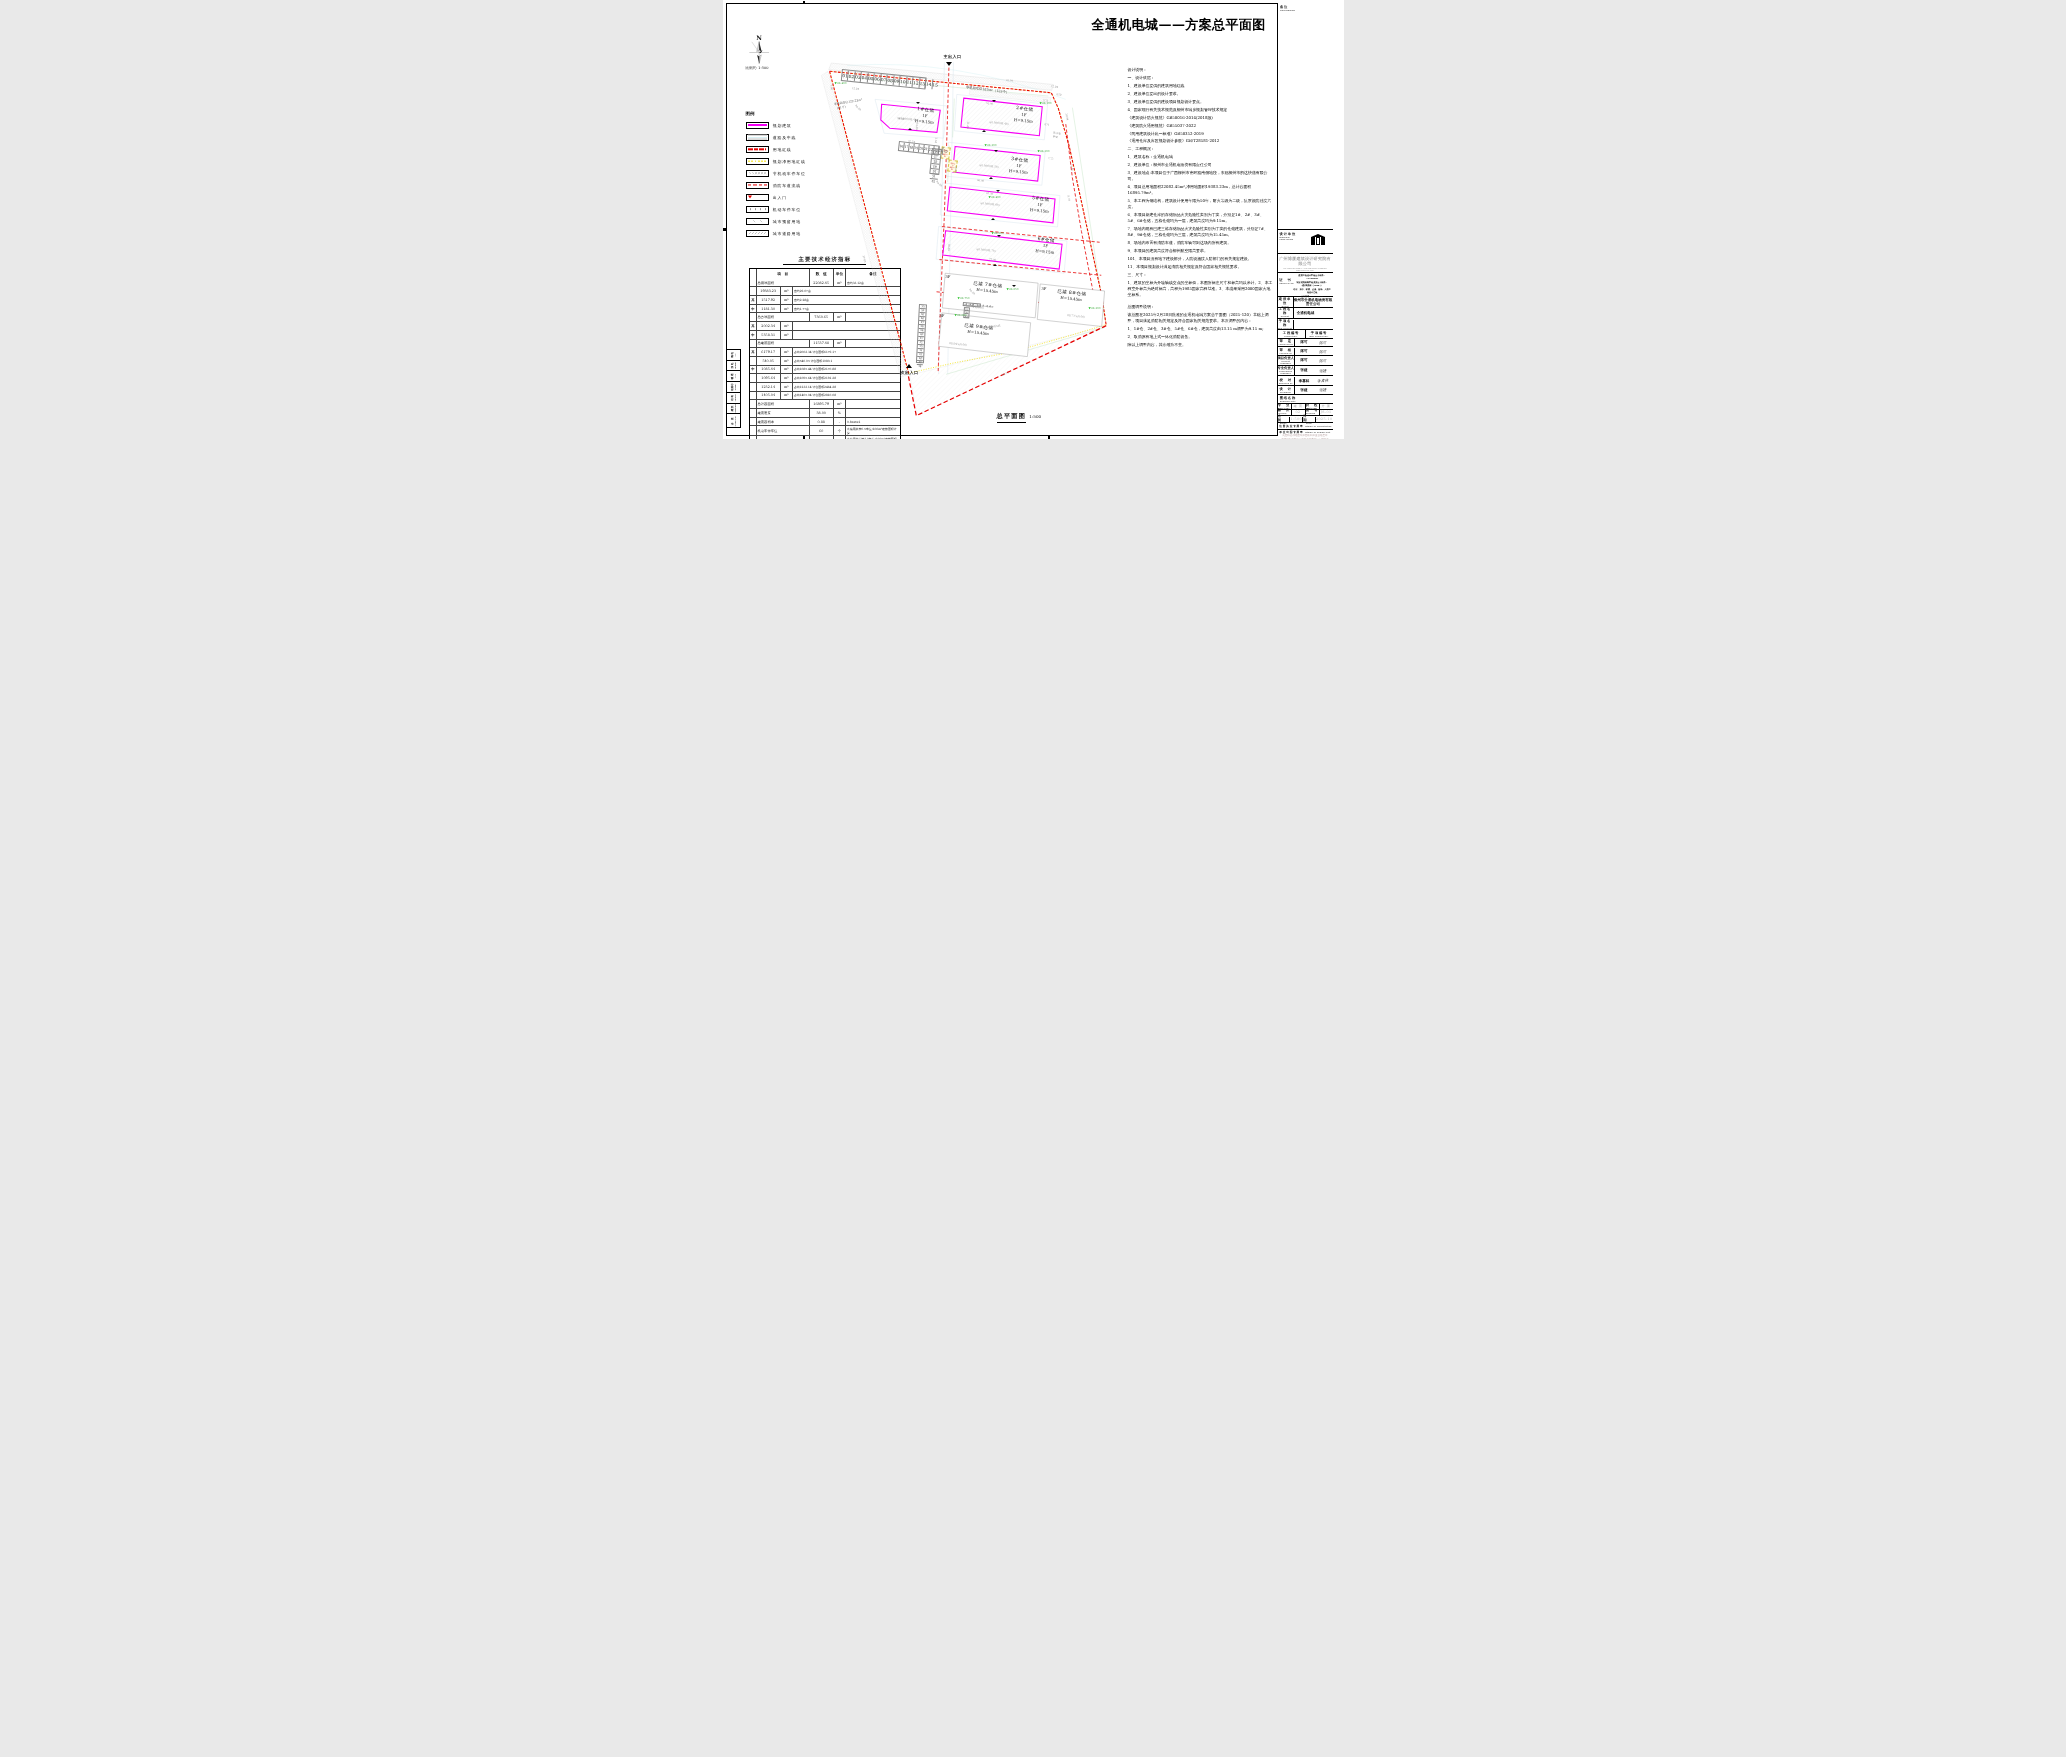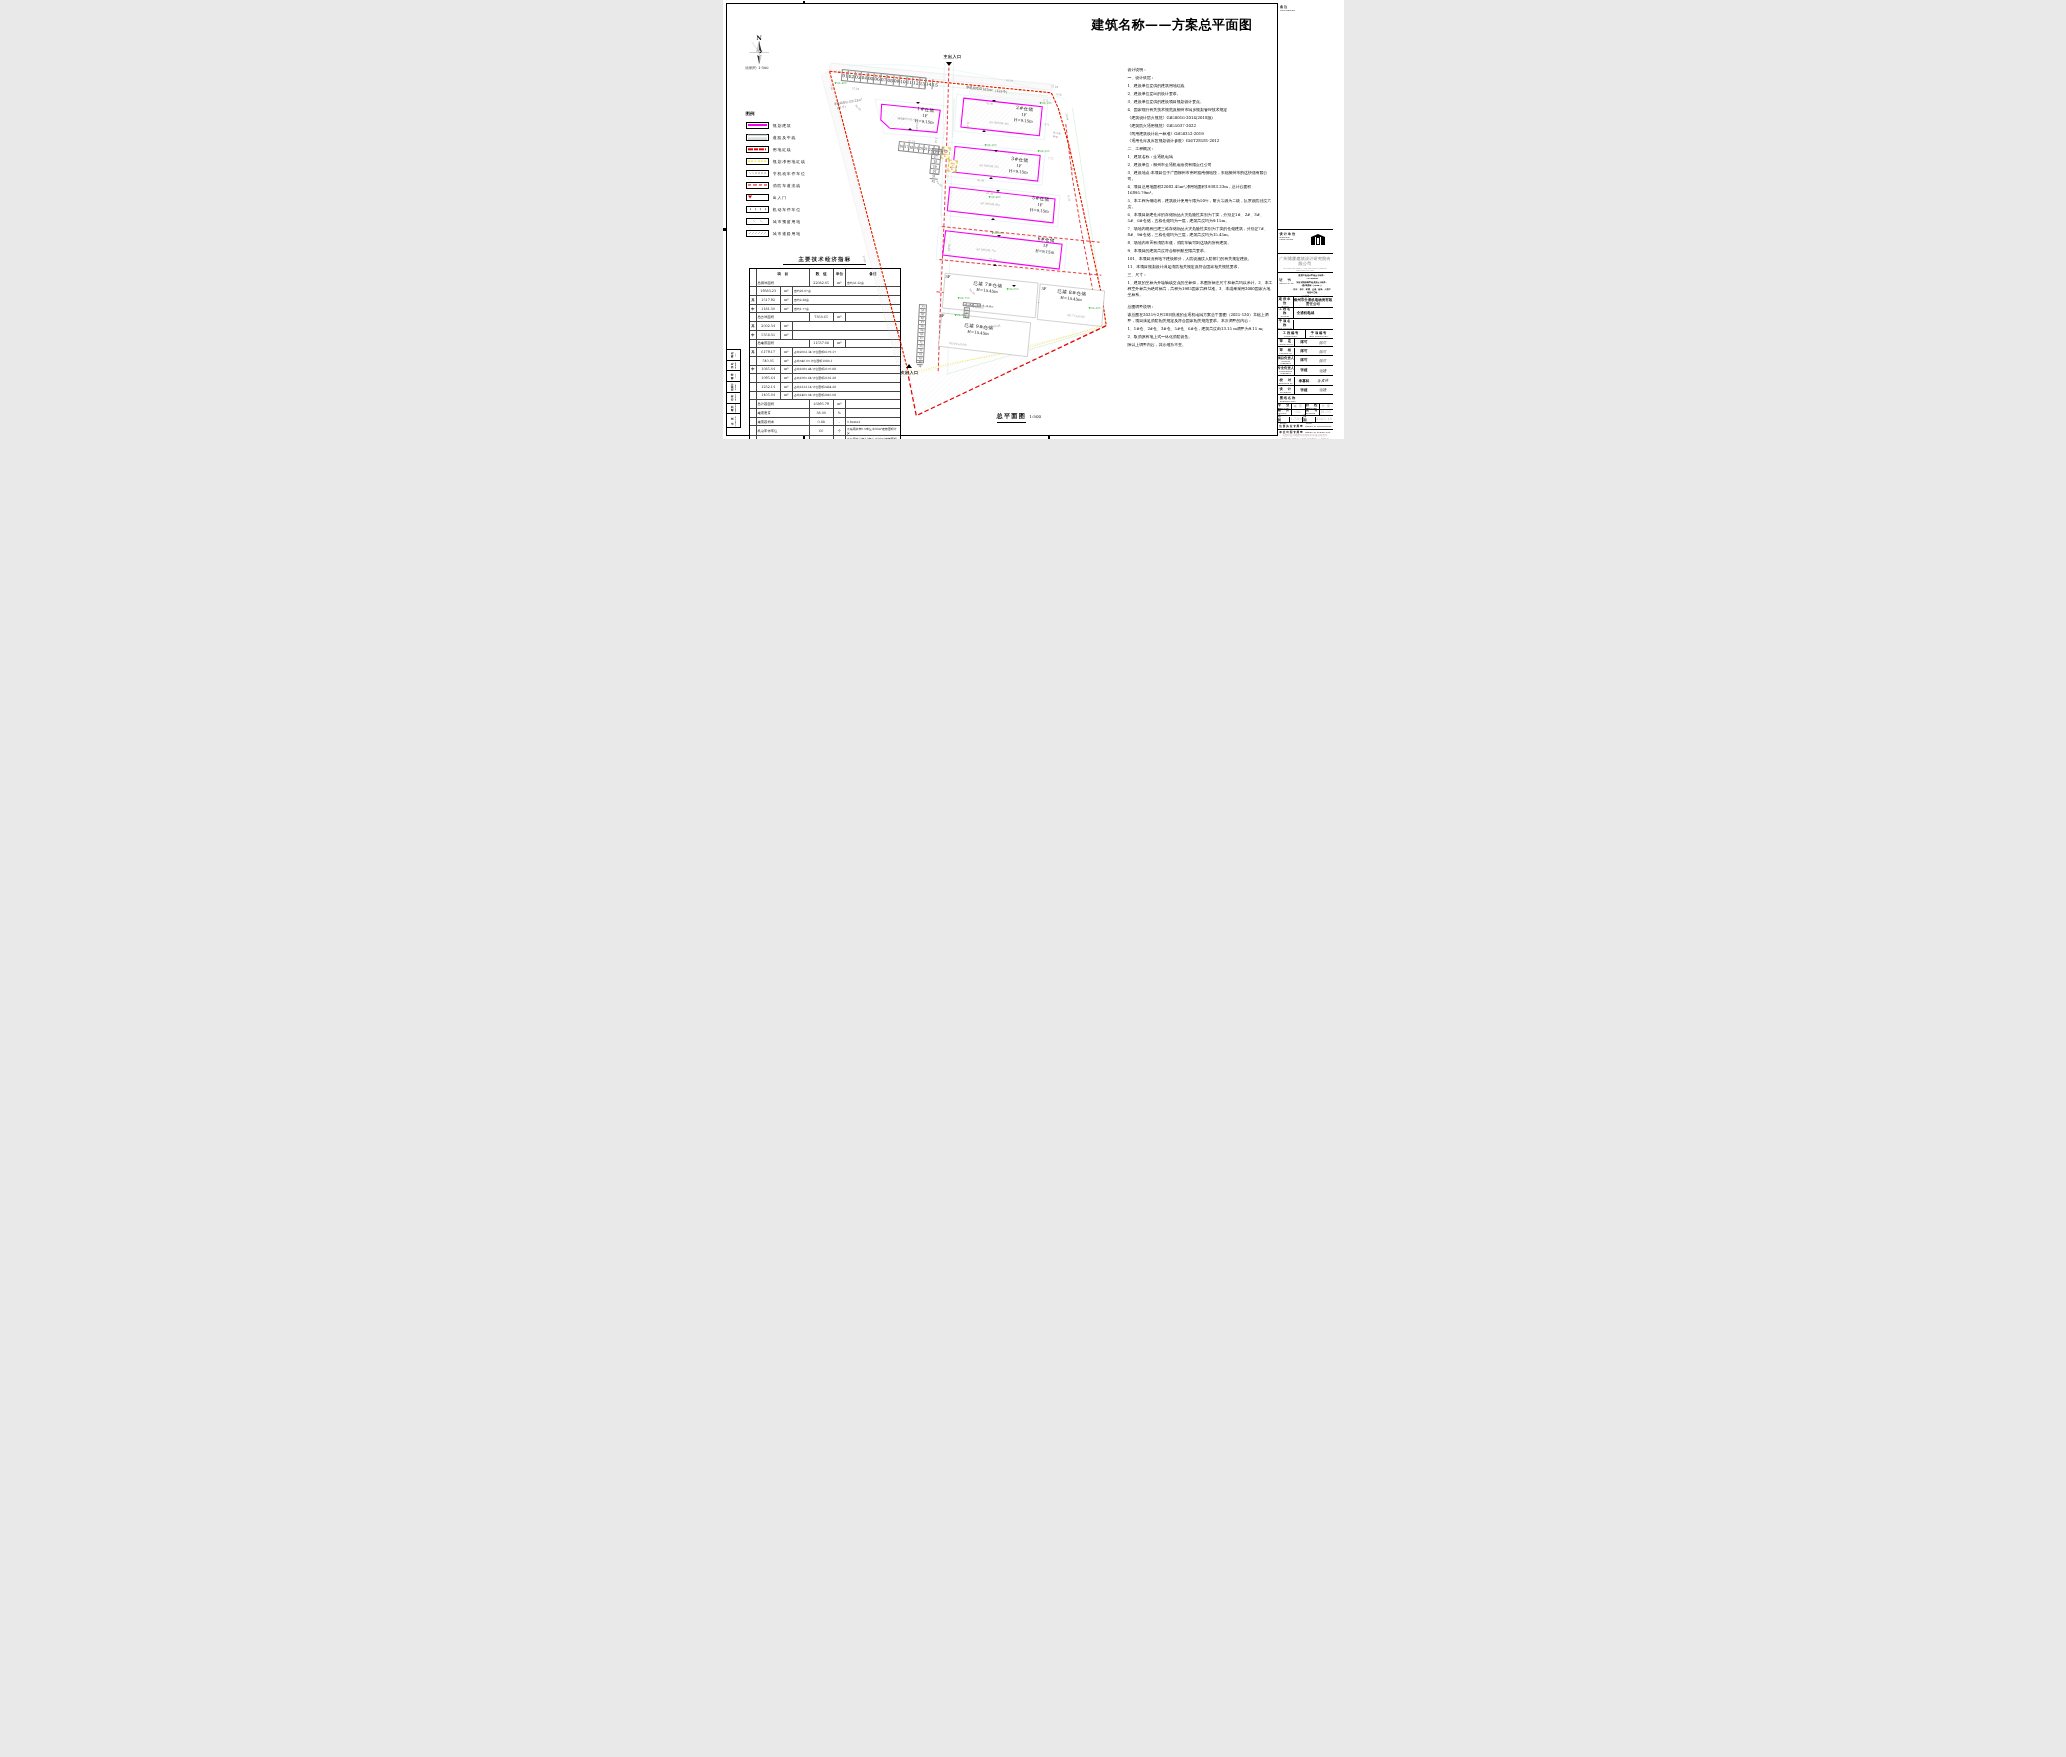--- a/index.html
+++ b/index.html
@@ -123,21 +123,21 @@
 
 <div class="sheet">
   <div class="frame"></div>
 
   <div class="mark" style="left:80px;top:0.8px;width:2.9px;height:3.7px;"></div>
   <div class="mark" style="left:0.8px;top:228px;width:3.7px;height:2.9px;"></div>
   <div class="mark" style="left:80px;top:435px;width:2.9px;height:3.7px;"></div>
   <div class="mark" style="left:325px;top:435px;width:2.9px;height:3.7px;"></div>
   <div class="mark" style="left:606px;top:3.3px;width:3.3px;height:3.3px;"></div>
 
-  <div class="title">建筑名称——方案总平面图</div>
+  <div class="title">全通机电城——方案总平面图</div>
 
   <div class="compass">
     <div class="n">N</div>
     <svg width="26.4" height="23" viewBox="0 0 64 56">
       <line x1="32" y1="0" x2="32" y2="56" stroke="#555" stroke-width="0.7"></line>
       <line x1="8" y1="28" x2="56" y2="28" stroke="#555" stroke-width="0.7"></line>
       <line x1="14" y1="2" x2="32" y2="28" stroke="#777" stroke-width="0.6"></line>
       <polygon points="32,2 38,26 32,22" fill="#222"></polygon>
       <polygon points="32,2 26,26 32,22" fill="none" stroke="#333" stroke-width="0.7"></polygon>
       <polygon points="32,54 27,34 32,38" fill="#222"></polygon>

